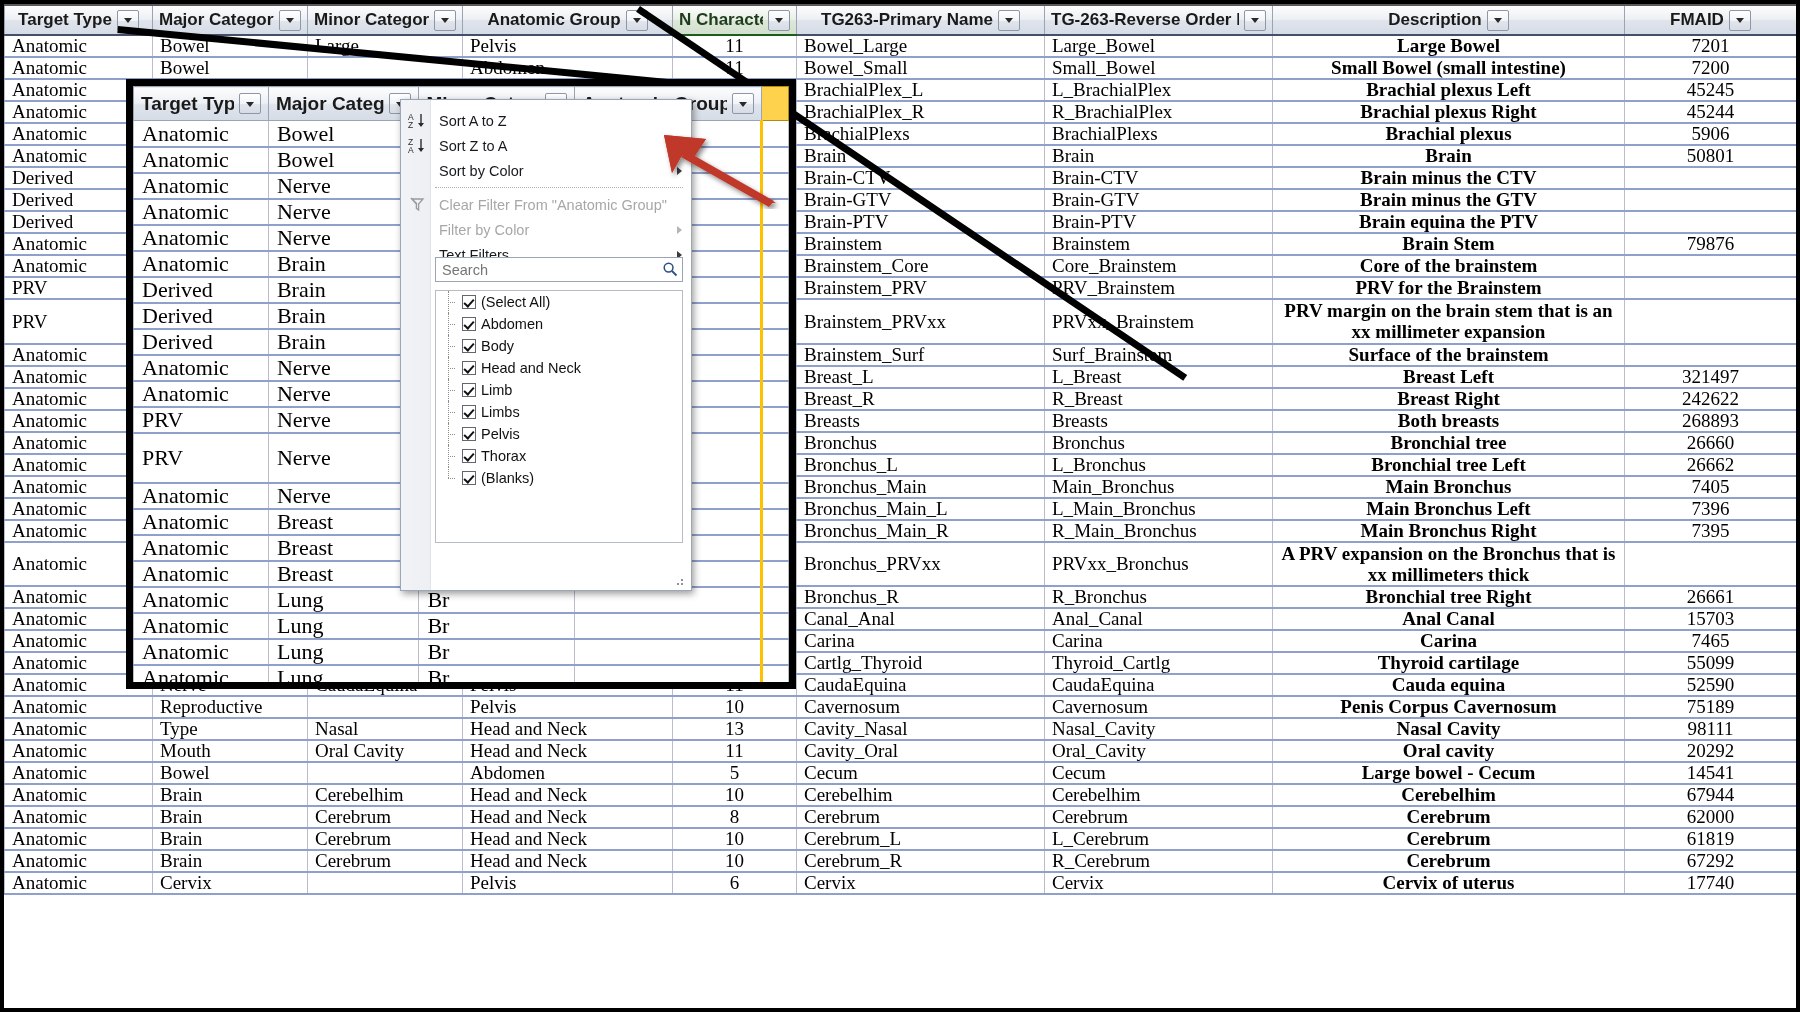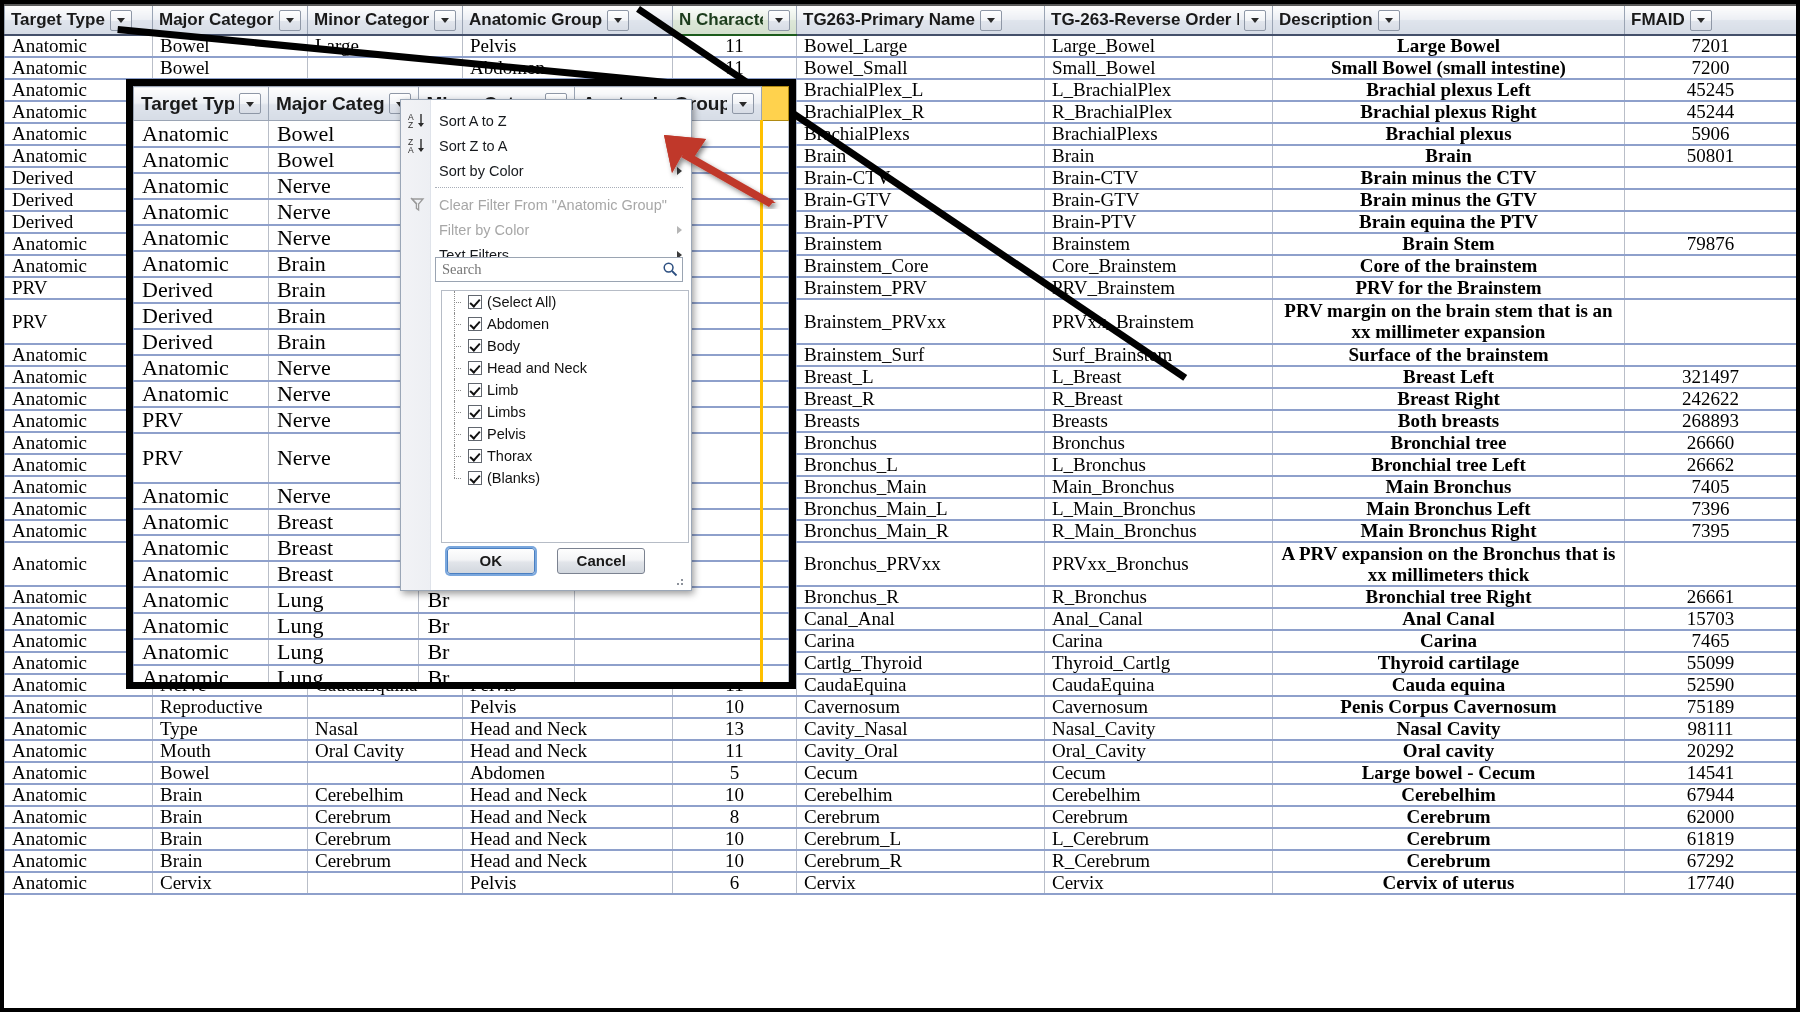--- a/index.html
+++ b/index.html
@@ -51,21 +51,21 @@
     border-bottom: 2px solid #44506a;
     white-space: nowrap;
     overflow: hidden;
     position: relative;
   }
   .sheet th.selected {
     background: linear-gradient(to bottom,#fbfdfa 0%,#e9efe6 48%,#dde7d8 52%,#d3e0cd 100%);
     color: #1d3d1d;
     border-bottom: 2px solid #1c5c1c;
   }
-  .hdr-inner { display: flex; align-items: center; justify-content: flex-start; width: 100%; }
+  .hdr-inner { display: flex; align-items: center; justify-content: center; width: 100%; }
   .hdr-text { overflow: hidden; text-overflow: clip; white-space: nowrap; }
   .fbtn {
     flex: 0 0 auto;
     width: 22px; height: 21px;
     margin-left: 5px;
     border: 1px solid #8e97a6;
     border-radius: 2px;
     background: linear-gradient(to bottom,#ffffff 0%,#f2f4f7 50%,#e2e6ed 51%,#d7dce5 100%);
     position: relative;
   }
@@ -191,39 +191,38 @@
     display: flex; align-items: center; justify-content: center;
     font-size: 13px; color: #2b2b2b;
   }
   .sep { height: 1px; margin: 4px 8px 4px 34px; border-top: 1px dotted #a8aeb8; }
 
   .srch-wrap { position: absolute; left: 34px; top: 157px; width: 248px; }
   .srch {
     width: 100%; height: 25px;
     border: 1px solid #9aa4b2;
     background: #fff;
-    font-family: Liberation Serif, serif;
+    font-family: Liberation Sans, sans-serif;
     font-size: 14.5px;
     color: #0c4a6e;
     padding: 0 24px 0 6px;
     outline: none;
   }
   .srch-ico {
     position: absolute; right: 5px; top: 4px;
     width: 16px; height: 16px; color: #3a5a8a;
     pointer-events: none;
   }
 
   .chk-pane {
     position: absolute; left: 34px; top: 190px;
     width: 248px; height: 253px;
     border: 1px solid #b6bcc6;
     background: #ffffff;
     overflow: hidden;
-    margin-left: 6px;
   }
   .chk-row {
     display: flex; align-items: center;
     height: 22px;
     padding-left: 26px;
     font-size: 14.5px;
     color: #111;
     position: relative;
     white-space: nowrap;
   }
@@ -1062,24 +1061,20 @@
         <div class="chk-row">
           <span class="cbox"></span>
           <span>Thorax</span>
         </div>
         <div class="chk-row">
           <span class="cbox"></span>
           <span>(Blanks)</span>
         </div>
       </div>
 
-    <div class="btn-row">
-      <span class="xbtn primary">OK</span>
-      <span class="xbtn">Cancel</span>
-    </div>
 
     <div class="grip"></div>
   </div>
 
   <svg class="arrow" style="left:630px; top:95px;" width="150" height="110" viewBox="0 0 150 110">
     <defs>
       <filter id="ashadow" x="-30%" y="-30%" width="180%" height="180%">
         <feDropShadow dx="2.5" dy="3" stdDeviation="2.5" flood-color="#000" flood-opacity="0.45"></feDropShadow>
       </filter>
     </defs>

